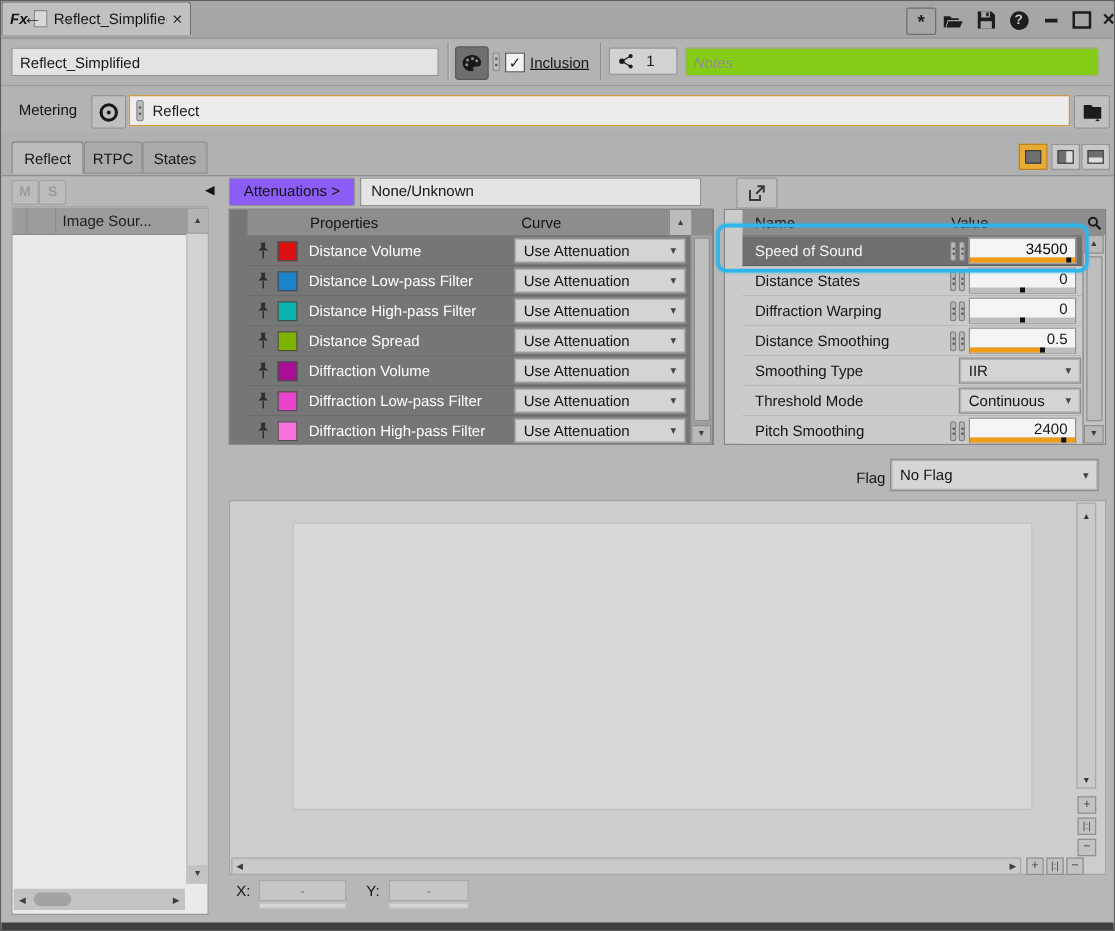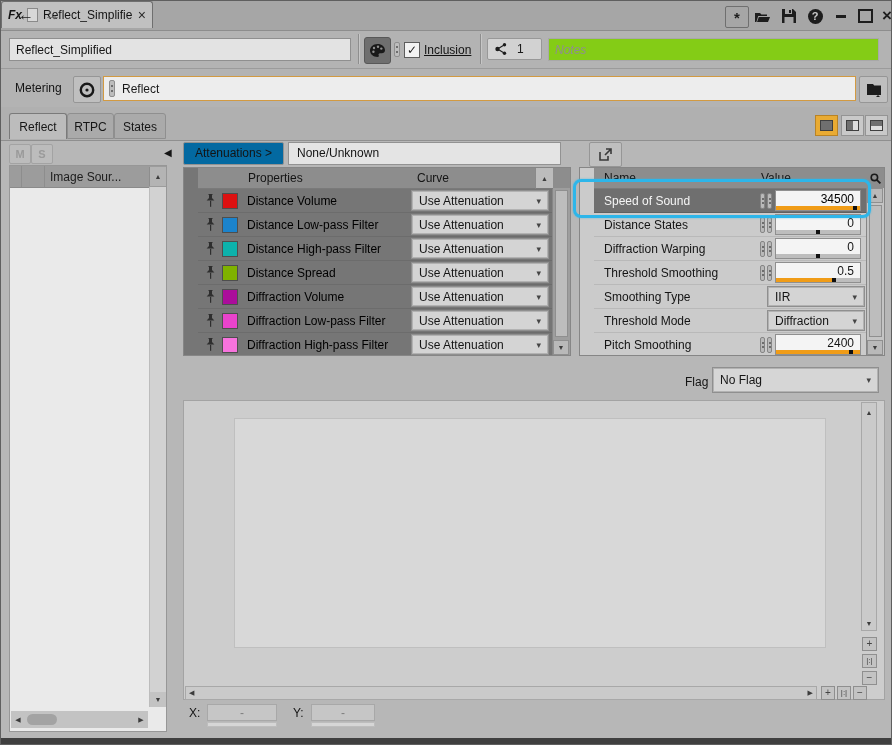--- a/index.html
+++ b/index.html
@@ -58,29 +58,29 @@
   .lp-c2{width:22px;height:100%;border-right:1px solid #8d8d8d;}
   .lp-c3{flex:1;padding-left:5px;color:#1c1c1c;}
   .upbtn{width:16px;height:19px;background:#b4b4b4;border-left:1px solid #8d8d8d;display:flex;align-items:center;justify-content:center;font-size:7px;color:#3c3c3c;}
   .lp-vscroll{position:absolute;right:0;top:21px;bottom:24px;width:16px;background:#d2d2d2;border-left:1px solid #bcbcbc;}
   .lp-vdown{position:absolute;right:0;bottom:24px;width:16px;height:15px;background:#c3c3c3;display:flex;align-items:center;justify-content:center;font-size:7px;color:#3c3c3c;}
   .lp-hscroll{position:absolute;left:1px;right:18px;bottom:3px;height:17px;background:#c3c3c3;display:flex;align-items:center;}
   .sb-arrow{width:14px;height:100%;display:flex;align-items:center;justify-content:center;font-size:7px;color:#3c3c3c;}
   .lp-thumb{width:30px;height:11px;background:#a3a3a3;border-radius:6px;margin-left:2px;}
   .collapse-arrow{font-size:10px;color:#141414;}
   
-  .btn{background:#0369a1;border:1px solid #929292;border-radius:2px;text-align:center;color:#141414;box-sizing:border-box;}
+  .btn{background:#8b5cf6;border:1px solid #929292;border-radius:2px;text-align:center;color:#141414;box-sizing:border-box;}
   .litfield{background:#e4e4e4;border:1px solid #929292;box-sizing:border-box;padding:0 8px;color:#141414;}
   
   .gtable{border:1px solid #868686;background:#767676;box-sizing:border-box;overflow:hidden;padding-left:14px;}
   .ghead{display:flex;height:20px;background:#8d8d8d;border-bottom:1px solid #7a7a7a;align-items:center;color:#141414;}
   .prow{display:flex;height:23px;align-items:center;border-bottom:1px solid #6c6c6c;background:#767676;}
   .pin{width:24px;display:flex;justify-content:center;}
   .swatch{width:14px;height:14px;border:1px solid #4e4e4e;margin-right:9px;}
-  .plabel{flex:1;color:#000000;white-space:nowrap;overflow:hidden;}
+  .plabel{flex:1;color:#ffffff;white-space:nowrap;overflow:hidden;}
   .dd{height:19px;background:#d4d4d4;border:1px solid #b2b2b2;outline:1px solid #8f8f8f;display:flex;align-items:center;box-sizing:border-box;padding:0 6px;color:#141414;}
   .dd .cap{flex:1;white-space:nowrap;}
   .dd .caret{font-size:9px;color:#444;margin-left:4px;}
   .scrollcol{position:absolute;top:20px;bottom:0;right:0;width:17px;background:#9e9e9e;border-left:1px solid #868686;}
   .scrollcol .thumb{position:absolute;left:2px;right:2px;top:2px;bottom:18px;background:#bdbdbd;border:1px solid #8f8f8f;}
   .scrollbtn{position:absolute;left:0;width:16px;height:15px;background:#b9b9b9;border:1px solid #8f8f8f;box-sizing:border-box;display:flex;align-items:center;justify-content:center;font-size:7px;color:#3c3c3c;}
   
   .nrow{display:flex;height:23px;align-items:center;border-bottom:1px solid #b9b9b9;background:#cbcbcb;color:#141414;position:relative;}
   .nrow.selected{background:#6f6f6f;color:#f5f5f5;border-bottom:1px solid #606060;}
   .nlabel{flex:1;padding-left:10px;white-space:nowrap;overflow:hidden;}
@@ -439,21 +439,21 @@
         <span class="numfield">
           <span class="num">0</span>
           <span class="track">
             <span class="fillbar" style="width: 0%;"></span>
             <span class="marker" style="left: 52%;"></span>
           </span>
         </span>
       </div>
 
       <div class="nrow" style="padding-right:17px;">
-        <span class="nlabel">Threshold Smoothing</span>
+        <span class="nlabel">Distance Smoothing</span>
         <span class="linkpills">
             <span class="lpill">
               <i></i>
               <i></i>
             </span>
             <span class="lpill">
               <i></i>
               <i></i>
             </span>
           </span>
@@ -470,21 +470,21 @@
         <span class="nlabel">Smoothing Type</span>
         <span class="dd pdd">
             <span class="cap">IIR</span>
             <span class="caret">▾</span>
           </span>
       </div>
 
       <div class="nrow" style="padding-right:17px;">
         <span class="nlabel">Threshold Mode</span>
         <span class="dd pdd">
-            <span class="cap">Diffraction</span>
+            <span class="cap">Continuous</span>
             <span class="caret">▾</span>
           </span>
       </div>
 
       <div class="nrow" style="padding-right:17px;">
         <span class="nlabel">Pitch Smoothing</span>
         <span class="linkpills">
             <span class="lpill">
               <i></i>
               <i></i>

